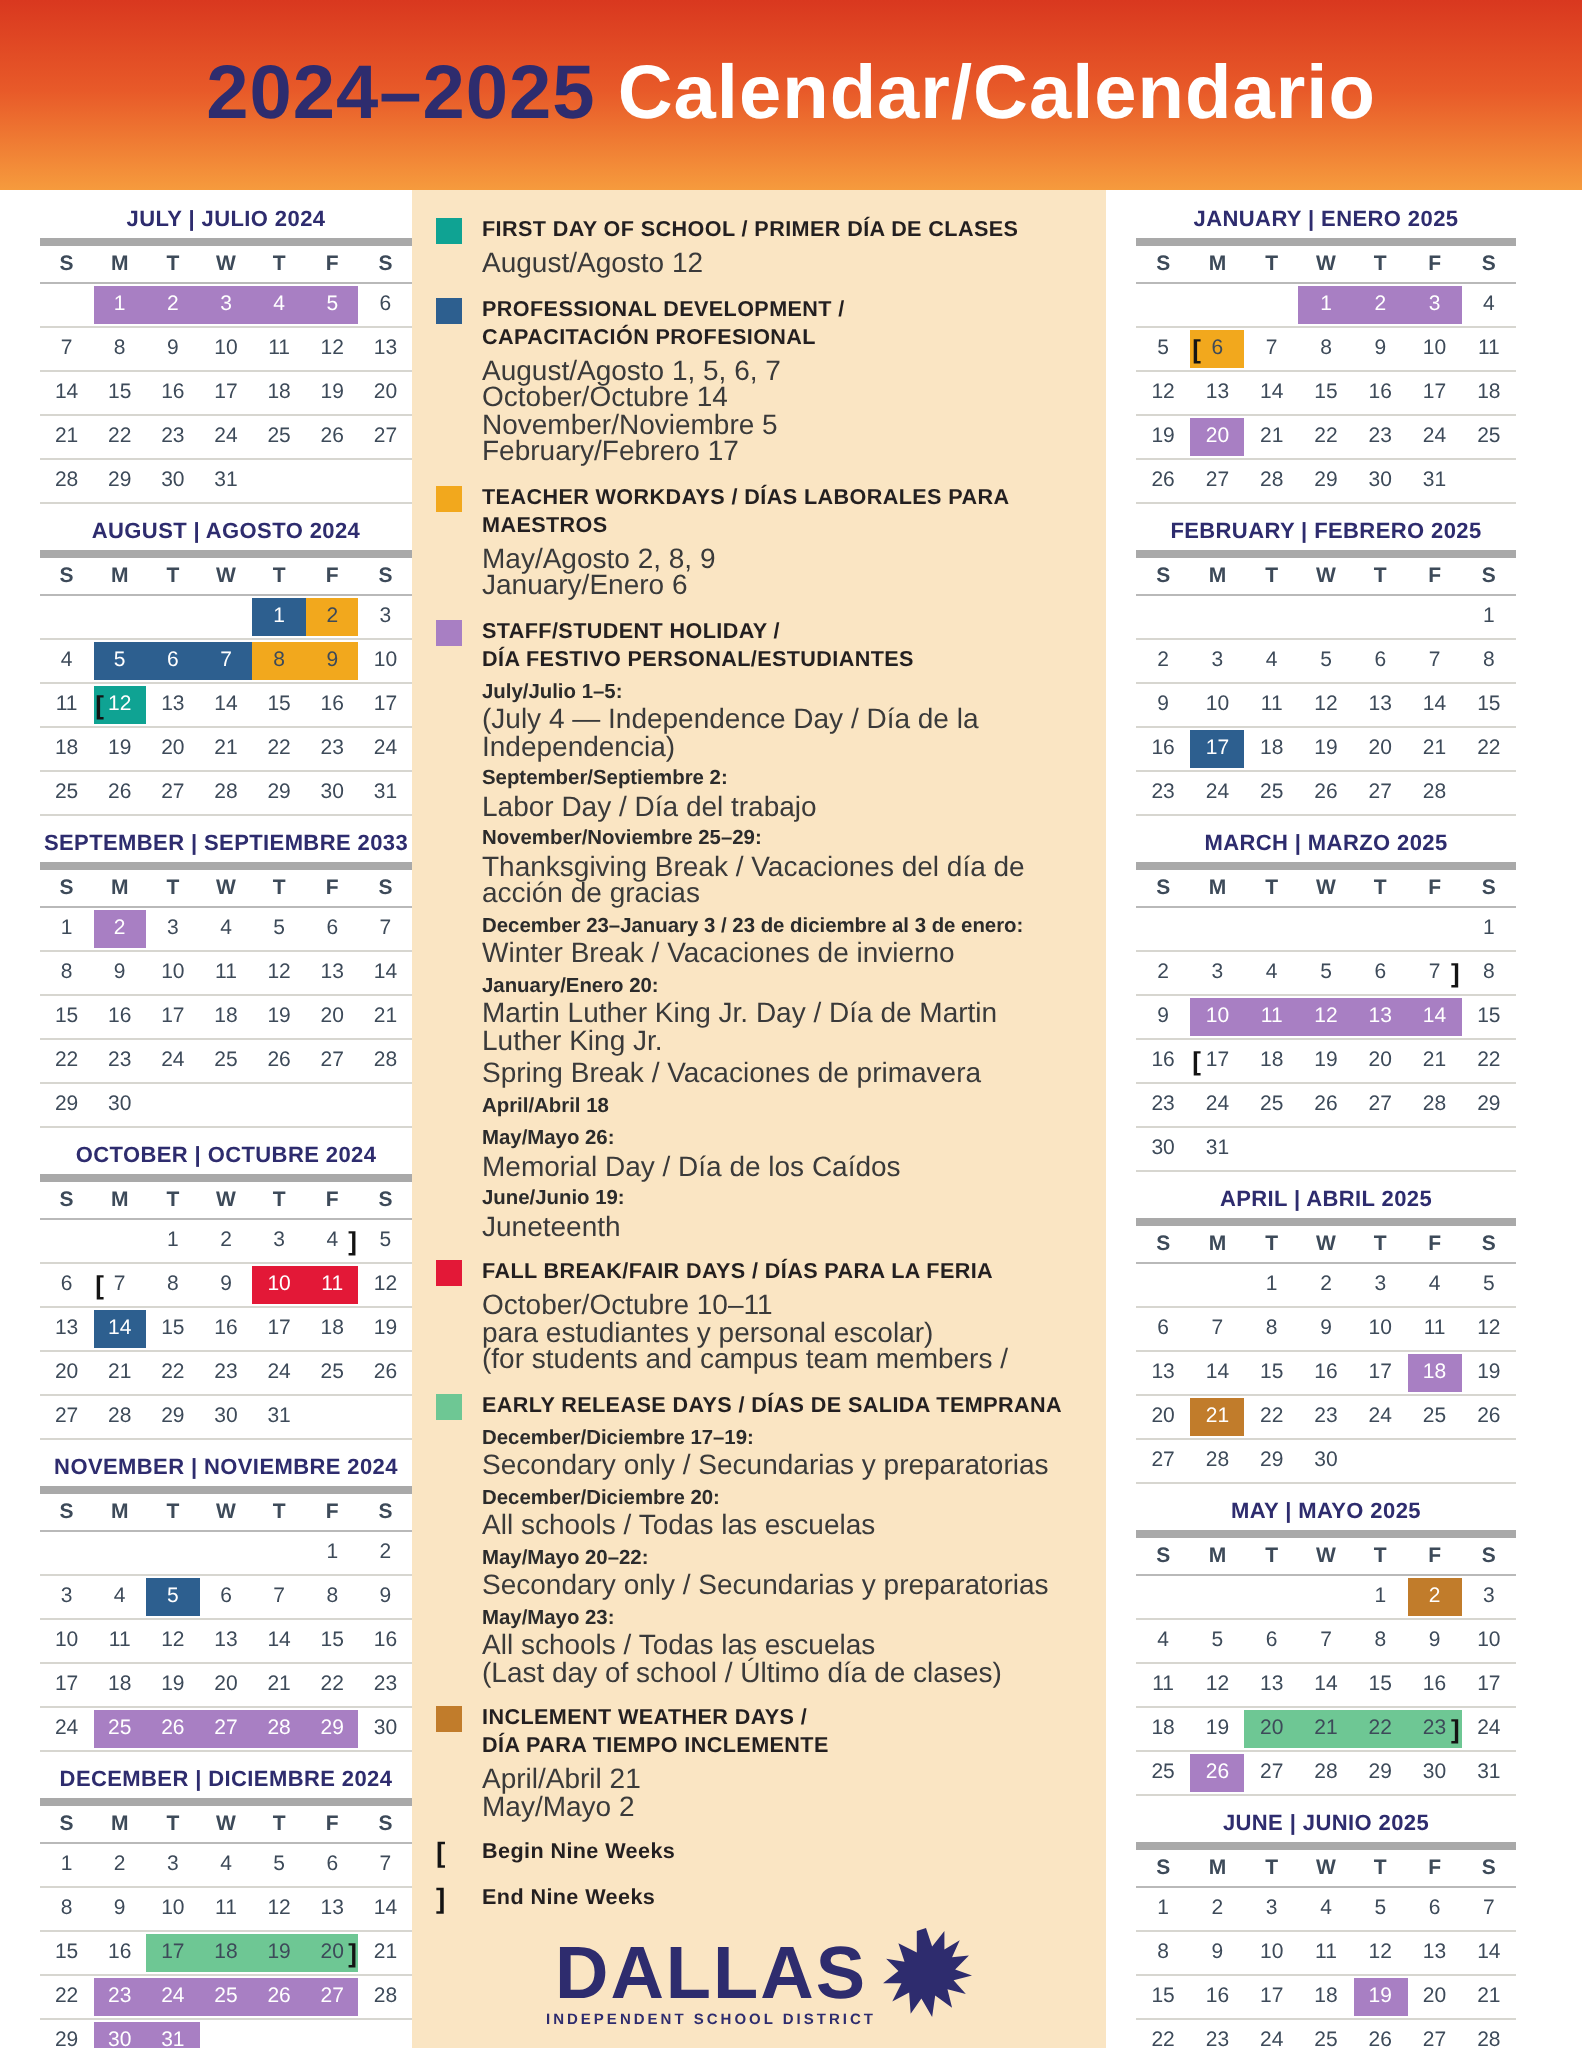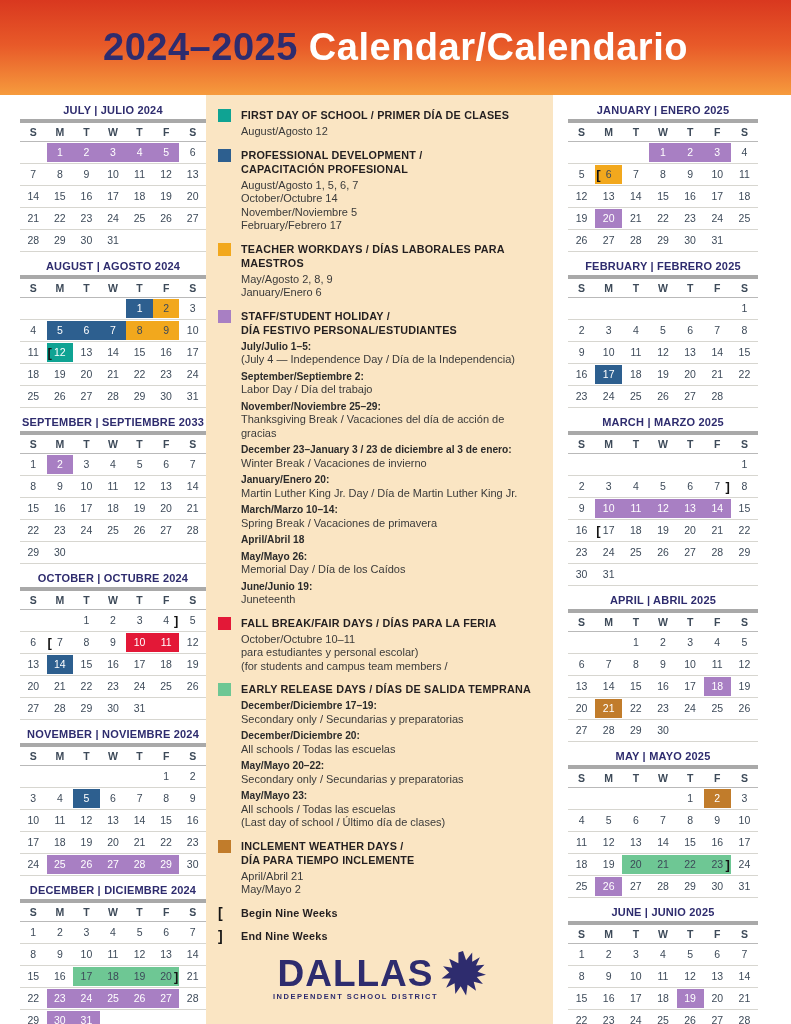--- a/index.html
+++ b/index.html
@@ -36,21 +36,21 @@
   .bracket.open{left:1px;} .bracket.close{right:1px;}
   
   .legend-item{display:flex;margin-bottom:9px;}
   .swatch{width:13px;height:13px;flex:0 0 13px;margin:1px 10px 0 0;}
   .bracket-glyph{width:13px;flex:0 0 13px;margin-right:10px;font-weight:bold;font-size:14px;
                  color:#141414;line-height:14px;}
   .legend-body{flex:1;min-width:0;}
   .legend-title{font-size:10.8px;font-weight:bold;color:#231f20;line-height:14px;letter-spacing:.2px;}
   .legend-entry{margin-top:3px;}
   .entry-bold{font-size:10.2px;font-weight:bold;color:#2b2b2b;line-height:13.5px;}
-  .entry-line{font-size:11px;color:#3a3a3a;line-height:13.5px;}
+  .entry-line{font-size:14px;color:#3a3a3a;line-height:13.5px;}
   
   .logo{display:flex;justify-content:center;align-items:flex-start;margin-top:14px;}
   .logo-text{text-align:center;}
   .logo-name{font-size:37px;font-weight:bold;color:#2e2c6e;line-height:34px;letter-spacing:1px;}
   .logo-sub{font-size:7.5px;font-weight:bold;color:#2e2c6e;letter-spacing:1.5px;margin-top:1px;}
   .mustang{margin-left:2px;margin-top:-8px;}
 </style>
 </head>
 <body>
 
@@ -833,21 +833,20 @@
             </div>
             <div class="legend-entry">
               <div class="entry-bold">December 23–January 3 / 23 de diciembre al 3 de enero:</div>
               <div class="entry-line">Winter Break / Vacaciones de invierno</div>
             </div>
             <div class="legend-entry">
               <div class="entry-bold">January/Enero 20:</div>
               <div class="entry-line">Martin Luther King Jr. Day / Día de Martin Luther King Jr.</div>
             </div>
             <div class="legend-entry">
-              <div class="entry-bold">March/Marzo 10–14:</div>
               <div class="entry-line">Spring Break / Vacaciones de primavera</div>
             </div>
             <div class="legend-entry">
               <div class="entry-bold">April/Abril 18</div>
             </div>
             <div class="legend-entry">
               <div class="entry-bold">May/Mayo 26:</div>
               <div class="entry-line">Memorial Day / Día de los Caídos</div>
             </div>
             <div class="legend-entry">

